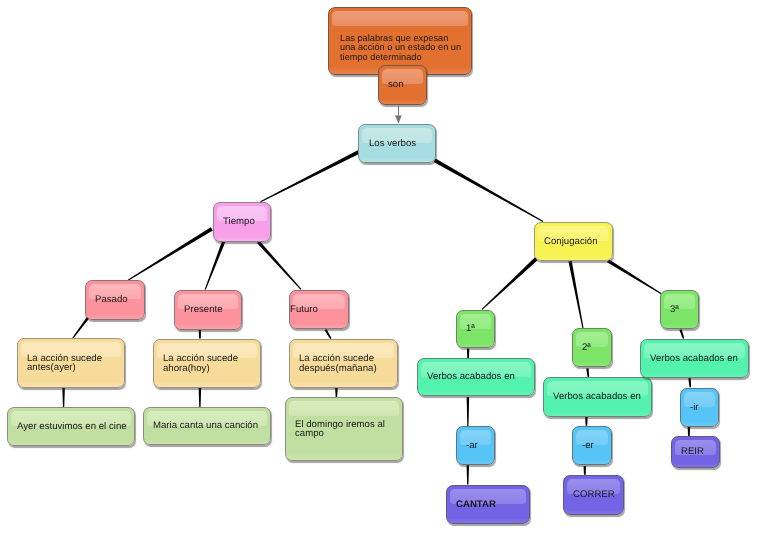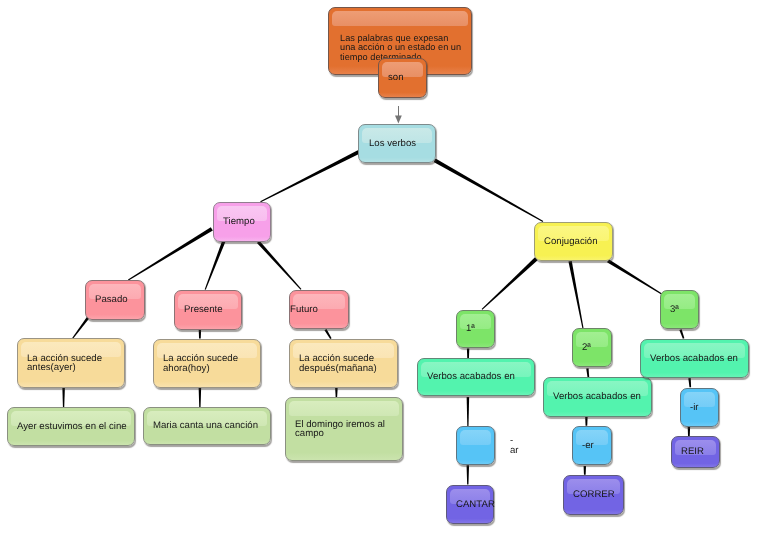--- a/index.html
+++ b/index.html
@@ -46,21 +46,21 @@
         <polygon points="395,115.60000000000001 401.79999999999995,115.60000000000001 398.4,123.4" fill="#757575"></polygon>
       </g>
     </svg>
   <div id="nodes">
       <div class="node" style="left: 328px; top: 7px; width: 144px; height: 68px; background: linear-gradient(rgb(226, 112, 47) 0%, rgb(226, 112, 47) 88%, rgb(232, 129, 74) 100%); border: 1px solid rgb(116, 86, 74); box-shadow: rgba(55, 50, 45, 0.45) 1px 1.2px 1px;">
         <div class="gloss" style="background: linear-gradient(rgb(238, 157, 117) 0%, rgb(232, 143, 100) 100%);"></div>
         <div class="lbl" style="padding-left: 11px; font-size: 9.2px; padding-top: 14px; line-height: 9.6px;">Las palabras que expesan
 una acción o un estado en un
 tiempo determinado</div>
       </div>
-      <div class="node" style="left: 378px; top: 58px; width: 49px; height: 40px; background: linear-gradient(rgb(226, 112, 47) 0%, rgb(226, 112, 47) 88%, rgb(232, 129, 74) 100%); border: 1px solid rgb(116, 86, 74); box-shadow: rgba(55, 50, 45, 0.45) 1px 1.2px 1px;">
+      <div class="node" style="left: 378px; top: 65px; width: 49px; height: 40px; background: linear-gradient(rgb(226, 112, 47) 0%, rgb(226, 112, 47) 88%, rgb(232, 129, 74) 100%); border: 1px solid rgb(116, 86, 74); box-shadow: rgba(55, 50, 45, 0.45) 1px 1.2px 1px;">
         <div class="gloss" style="background: linear-gradient(rgb(238, 157, 117) 0%, rgb(232, 143, 100) 100%);"></div>
         <div class="lbl" style="padding-left: 9px;">son</div>
       </div>
       <div class="node" style="left: 358px; top: 124px; width: 78px; height: 39px; background: linear-gradient(rgb(166, 221, 226) 0%, rgb(166, 221, 226) 88%, rgb(180, 226, 229) 100%); border: 1px solid rgb(126, 139, 140); box-shadow: rgba(55, 50, 45, 0.45) 1px 1.2px 1px;">
         <div class="gloss" style="background: linear-gradient(rgb(201, 233, 232) 0%, rgb(190, 229, 230) 100%);"></div>
         <div class="lbl" style="padding-left: 10px;">Los verbos</div>
       </div>
       <div class="node" style="left: 213px; top: 202px; width: 58px; height: 40px; background: linear-gradient(rgb(247, 160, 233) 0%, rgb(247, 160, 233) 88%, rgb(248, 179, 238) 100%); border: 1px solid rgb(145, 126, 143); box-shadow: rgba(55, 50, 45, 0.45) 1px 1.2px 1px;">
         <div class="gloss" style="background: linear-gradient(rgb(249, 199, 242) 0%, rgb(248, 189, 239) 100%);"></div>
         <div class="lbl" style="padding-left: 9px;">Tiempo</div>
@@ -128,31 +128,31 @@
       <div class="node" style="left: 543px; top: 377px; width: 109px; height: 40px; background: linear-gradient(rgb(83, 243, 174) 0%, rgb(83, 243, 174) 88%, rgb(102, 244, 182) 100%); border: 1px solid rgb(99, 135, 120); box-shadow: rgba(55, 50, 45, 0.45) 1px 1.2px 1px;">
         <div class="gloss" style="background: linear-gradient(rgb(137, 246, 195) 0%, rgb(118, 245, 188) 100%);"></div>
         <div class="lbl" style="padding-left: 9px;">Verbos acabados en</div>
       </div>
       <div class="node" style="left: 640px; top: 339px; width: 109px; height: 39px; background: linear-gradient(rgb(83, 243, 174) 0%, rgb(83, 243, 174) 88%, rgb(102, 244, 182) 100%); border: 1px solid rgb(99, 135, 120); box-shadow: rgba(55, 50, 45, 0.45) 1px 1.2px 1px;">
         <div class="gloss" style="background: linear-gradient(rgb(137, 246, 195) 0%, rgb(118, 245, 188) 100%);"></div>
         <div class="lbl" style="padding-left: 9px;">Verbos acabados en</div>
       </div>
       <div class="node" style="left: 456px; top: 426px; width: 39px; height: 39px; background: linear-gradient(rgb(86, 196, 246) 0%, rgb(86, 196, 246) 88%, rgb(107, 203, 247) 100%); border: 1px solid rgb(95, 118, 130); box-shadow: rgba(55, 50, 45, 0.45) 1px 1.2px 1px;">
         <div class="gloss" style="background: linear-gradient(rgb(133, 212, 248) 0%, rgb(116, 204, 247) 100%);"></div>
-        <div class="lbl" style="padding-left: 9px; margin-left: 44px;">-ar</div>
+        <div class="lbl" style="padding-left: 9px;">-ar</div>
       </div>
       <div class="node" style="left: 572px; top: 426px; width: 40px; height: 39px; background: linear-gradient(rgb(86, 196, 246) 0%, rgb(86, 196, 246) 88%, rgb(107, 203, 247) 100%); border: 1px solid rgb(95, 118, 130); box-shadow: rgba(55, 50, 45, 0.45) 1px 1.2px 1px;">
         <div class="gloss" style="background: linear-gradient(rgb(133, 212, 248) 0%, rgb(116, 204, 247) 100%);"></div>
         <div class="lbl" style="padding-left: 9px;">-er</div>
       </div>
       <div class="node" style="left: 680px; top: 388px; width: 39px; height: 39px; background: linear-gradient(rgb(86, 196, 246) 0%, rgb(86, 196, 246) 88%, rgb(107, 203, 247) 100%); border: 1px solid rgb(95, 118, 130); box-shadow: rgba(55, 50, 45, 0.45) 1px 1.2px 1px;">
         <div class="gloss" style="background: linear-gradient(rgb(133, 212, 248) 0%, rgb(116, 204, 247) 100%);"></div>
         <div class="lbl" style="padding-left: 9px;">-ir</div>
       </div>
-      <div class="node" style="left: 446px; top: 485px; width: 48px; height: 39px; background: linear-gradient(rgb(114, 100, 228) 0%, rgb(114, 100, 228) 88%, rgb(130, 117, 232) 100%); border: 1px solid rgb(94, 90, 124); box-shadow: rgba(55, 50, 45, 0.45) 1px 1.2px 1px;">
+      <div class="node" style="left: 446px; top: 485px; width: 84px; height: 39px; background: linear-gradient(rgb(114, 100, 228) 0%, rgb(114, 100, 228) 88%, rgb(130, 117, 232) 100%); border: 1px solid rgb(94, 90, 124); box-shadow: rgba(55, 50, 45, 0.45) 1px 1.2px 1px; font-weight: bold;">
         <div class="gloss" style="background: linear-gradient(rgb(156, 142, 236) 0%, rgb(139, 127, 233) 100%);"></div>
         <div class="lbl" style="padding-left: 9px;">CANTAR</div>
       </div>
       <div class="node" style="left: 563px; top: 475px; width: 61px; height: 40px; background: linear-gradient(rgb(114, 100, 228) 0%, rgb(114, 100, 228) 88%, rgb(130, 117, 232) 100%); border: 1px solid rgb(94, 90, 124); box-shadow: rgba(55, 50, 45, 0.45) 1px 1.2px 1px;">
         <div class="gloss" style="background: linear-gradient(rgb(156, 142, 236) 0%, rgb(139, 127, 233) 100%);"></div>
         <div class="lbl" style="padding-left: 9px;">CORRER</div>
       </div>
       <div class="node" style="left: 671px; top: 436px; width: 49px; height: 32px; background: linear-gradient(rgb(114, 100, 228) 0%, rgb(114, 100, 228) 88%, rgb(130, 117, 232) 100%); border: 1px solid rgb(94, 90, 124); box-shadow: rgba(55, 50, 45, 0.45) 1px 1.2px 1px;">
         <div class="gloss" style="background: linear-gradient(rgb(156, 142, 236) 0%, rgb(139, 127, 233) 100%);"></div>
         <div class="lbl" style="padding-left: 9px;">REIR</div>

